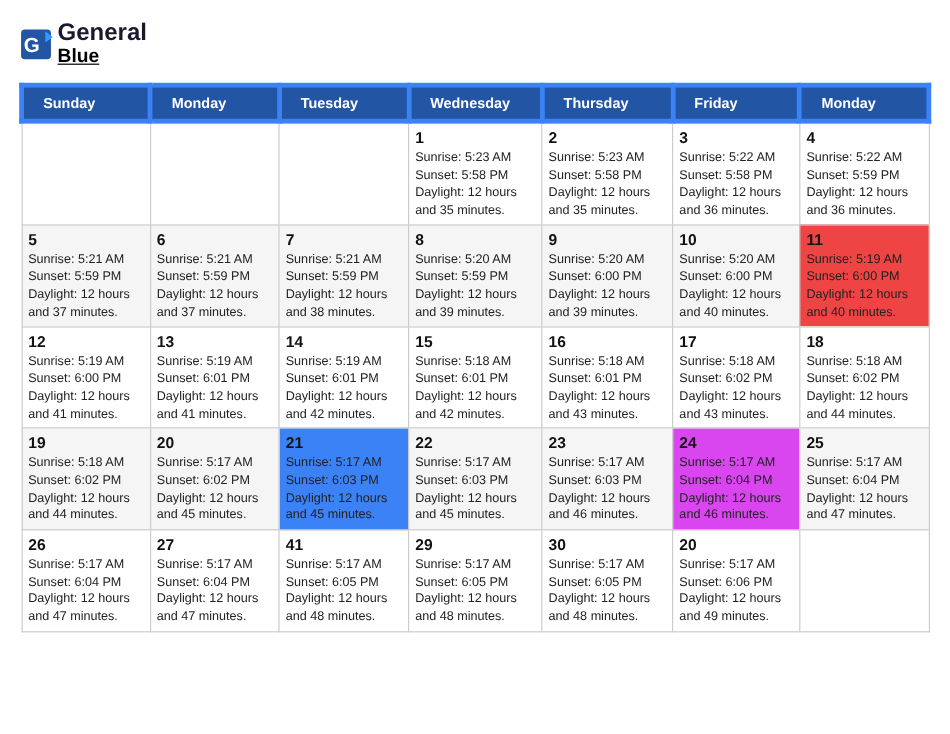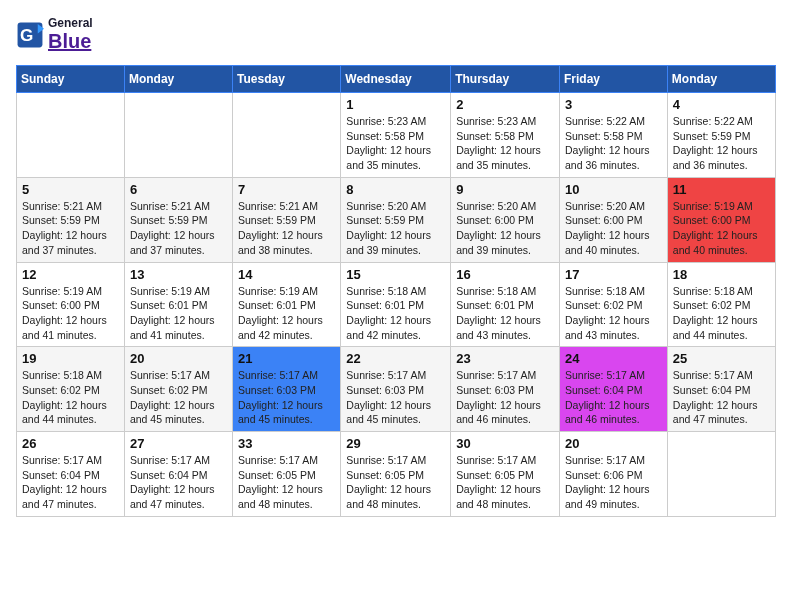--- a/index.html
+++ b/index.html
@@ -38,24 +38,24 @@
       color: #333;
     }
     .calendar {
       width: 100%;
       border-collapse: collapse;
       font-size: 11px;
     }
     .calendar th {
       background-color: #2255a4;
       color: #fff;
-      padding: 6px 4px;
+      padding: 6px 16px;
       text-align: left;
       font-size: 12px;
-      border: 1px solid #3b82f6;
+      border: 4px solid #3b82f6;
     }
     .calendar td {
       border: 1px solid #ccc;
       vertical-align: top;
       padding: 4px 5px;
       width: 113px;
       min-height: 80px;
       background: #fff;
     }
     .calendar tr:nth-child(even) td {
@@ -85,22 +85,22 @@
 <div class="header">
   <div class="logo">
     <svg class="logo-icon" viewBox="0 0 36 36" xmlns="http://www.w3.org/2000/svg">
       <rect x="2" y="2" width="32" height="32" rx="4" fill="#2255a4"></rect>
 
       <text x="5" y="26" font-size="22" font-weight="bold" fill="white" font-family="Arial">G</text>
 
       <polygon points="28,4 36,10 28,16" fill="#3399ff"></polygon>
     </svg>
     <div>
-      <div style="font-size:12px;font-weight:bold;color:#1a1a2e;">General</div>
-      <div style="font-size:20px;font-weight:bold;color:#4c1d95;text-decoration:underline;">Blue</div>
+      <div style="font-size:20px;font-weight:bold;color:#1a1a2e;">General</div>
+      <div style="font-size:16px;font-weight:bold;color:#000000;text-decoration:underline;">Blue</div>
     </div>
   </div>
   <div class="title-block">
     <div class="month-year"></div>
     <div class="location"></div>
   </div>
 </div>
 
 <table class="calendar">
   <thead>
@@ -229,21 +229,21 @@
       <tr>
         <td>
           <div class="day-number">26</div>
           <div class="day-info">Sunrise: 5:17 AM<br>Sunset: 6:04 PM<br>Daylight: 12 hours<br>and 47 minutes.</div>
         </td>
         <td>
           <div class="day-number">27</div>
           <div class="day-info">Sunrise: 5:17 AM<br>Sunset: 6:04 PM<br>Daylight: 12 hours<br>and 47 minutes.</div>
         </td>
         <td>
-          <div class="day-number">33</div>
+          <div class="day-number">41</div>
           <div class="day-info">Sunrise: 5:17 AM<br>Sunset: 6:05 PM<br>Daylight: 12 hours<br>and 48 minutes.</div>
         </td>
         <td>
           <div class="day-number">29</div>
           <div class="day-info">Sunrise: 5:17 AM<br>Sunset: 6:05 PM<br>Daylight: 12 hours<br>and 48 minutes.</div>
         </td>
         <td>
           <div class="day-number">30</div>
           <div class="day-info">Sunrise: 5:17 AM<br>Sunset: 6:05 PM<br>Daylight: 12 hours<br>and 48 minutes.</div>
         </td>

